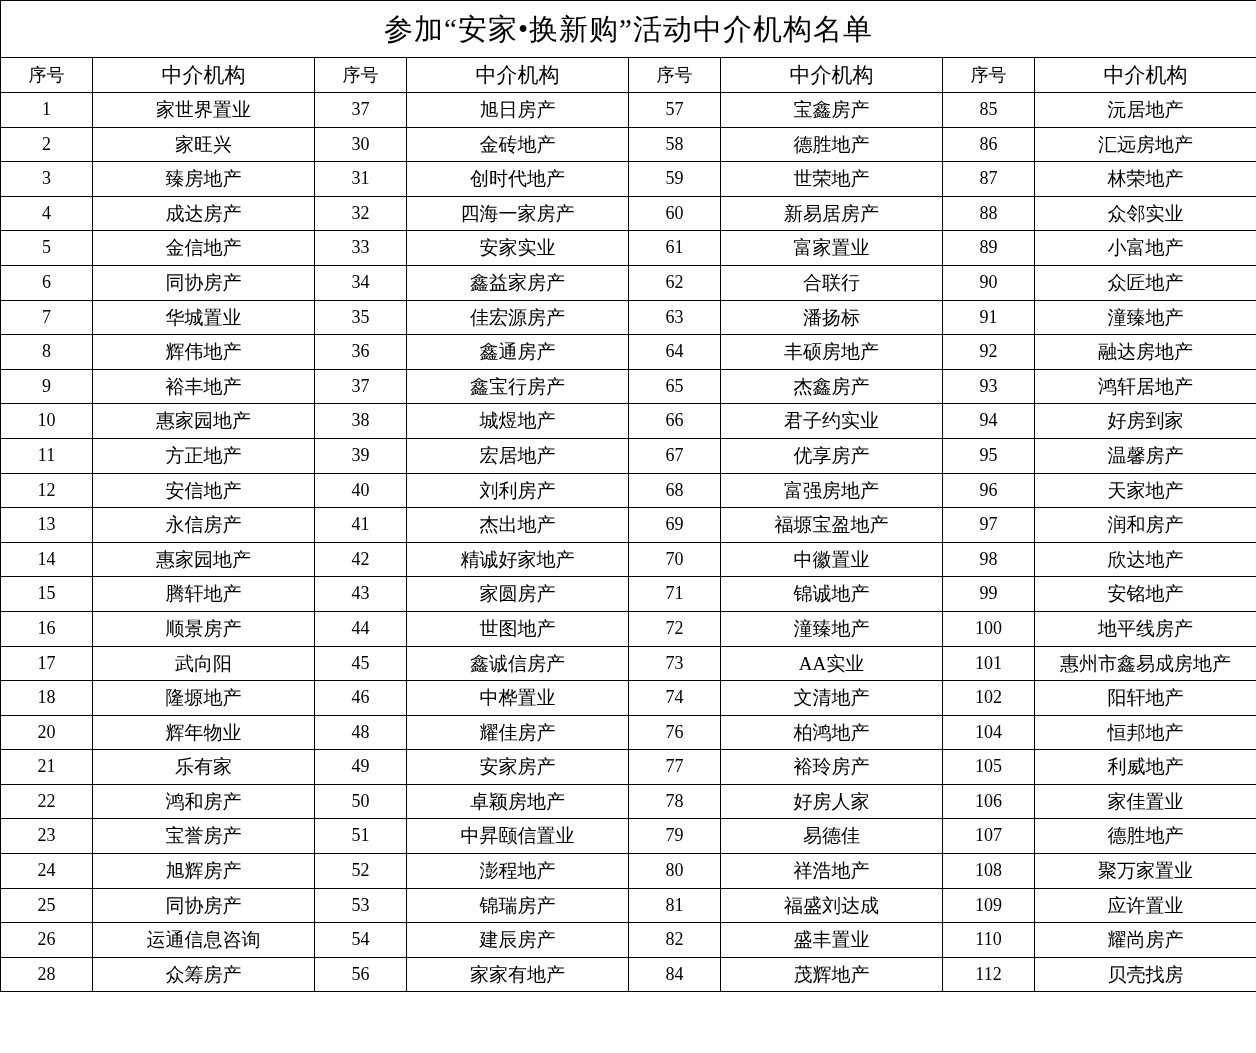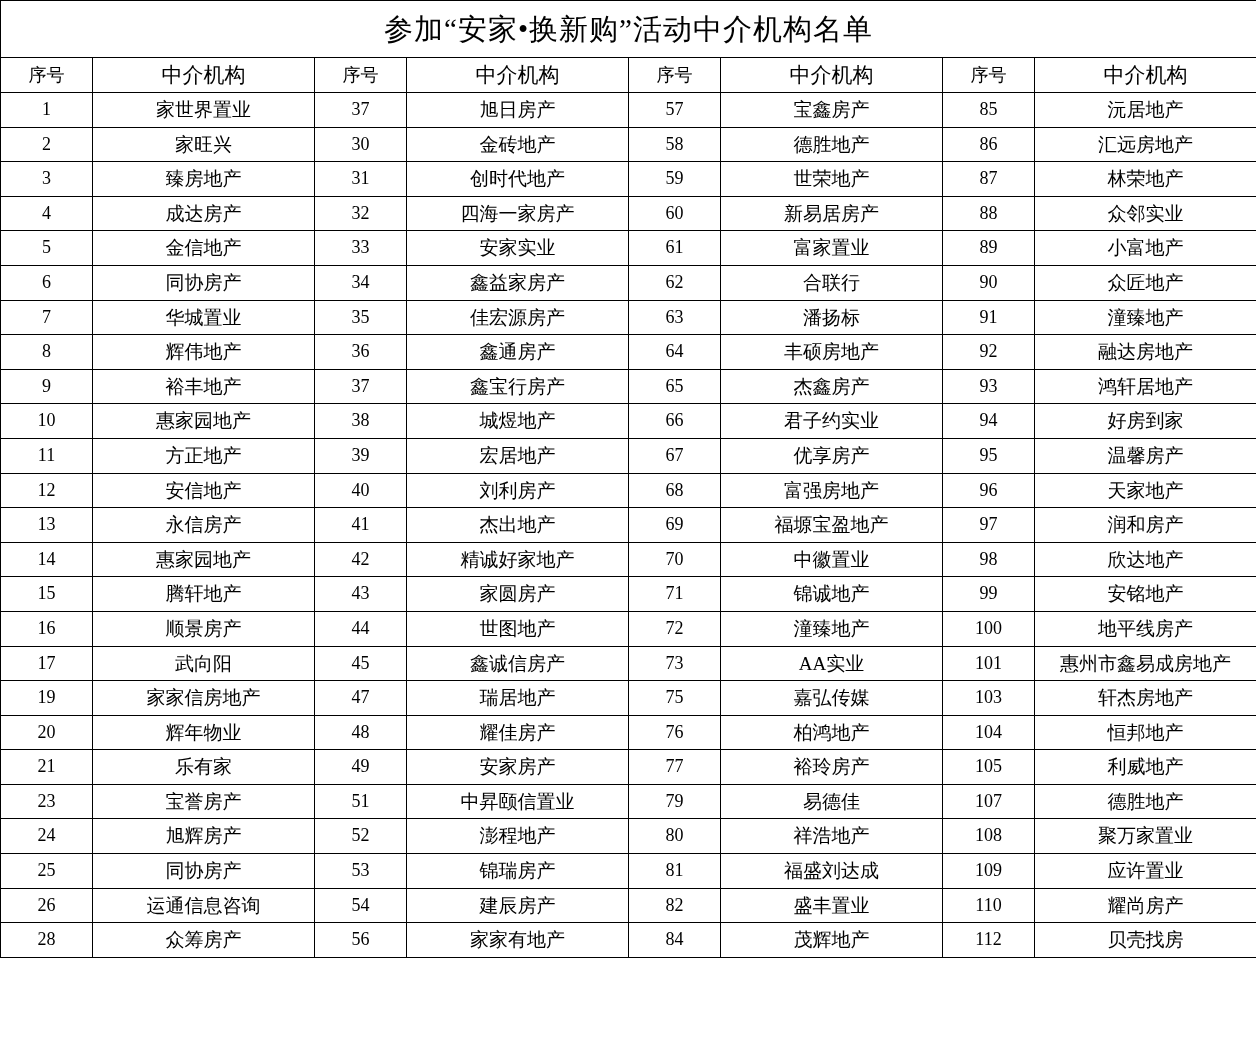--- a/index.html
+++ b/index.html
@@ -254,28 +254,28 @@
           <td class="data-cell num-cell">17</td>
           <td class="data-cell">武向阳</td>
           <td class="data-cell num-cell">45</td>
           <td class="data-cell">鑫诚信房产</td>
           <td class="data-cell num-cell">73</td>
           <td class="data-cell">AA实业</td>
           <td class="data-cell num-cell">101</td>
           <td class="data-cell">惠州市鑫易成房地产</td>
         </tr>
         <tr>
-          <td class="data-cell num-cell">19</td>
-          <td class="data-cell">家家信房地产</td>
-          <td class="data-cell num-cell">47</td>
-          <td class="data-cell">瑞居地产</td>
-          <td class="data-cell num-cell">75</td>
-          <td class="data-cell">嘉弘传媒</td>
-          <td class="data-cell num-cell">103</td>
-          <td class="data-cell">轩杰房地产</td>
+          <td class="data-cell num-cell">18</td>
+          <td class="data-cell">隆塬地产</td>
+          <td class="data-cell num-cell">46</td>
+          <td class="data-cell">中桦置业</td>
+          <td class="data-cell num-cell">74</td>
+          <td class="data-cell">文清地产</td>
+          <td class="data-cell num-cell">102</td>
+          <td class="data-cell">阳轩地产</td>
         </tr>
         <tr>
           <td class="data-cell num-cell">20</td>
           <td class="data-cell">辉年物业</td>
           <td class="data-cell num-cell">48</td>
           <td class="data-cell">耀佳房产</td>
           <td class="data-cell num-cell">76</td>
           <td class="data-cell">柏鸿地产</td>
           <td class="data-cell num-cell">104</td>
           <td class="data-cell">恒邦地产</td>
@@ -284,20 +284,30 @@
           <td class="data-cell num-cell">21</td>
           <td class="data-cell">乐有家</td>
           <td class="data-cell num-cell">49</td>
           <td class="data-cell">安家房产</td>
           <td class="data-cell num-cell">77</td>
           <td class="data-cell">裕玲房产</td>
           <td class="data-cell num-cell">105</td>
           <td class="data-cell">利威地产</td>
         </tr>
         <tr>
+          <td class="data-cell num-cell">22</td>
+          <td class="data-cell">鸿和房产</td>
+          <td class="data-cell num-cell">50</td>
+          <td class="data-cell">卓颖房地产</td>
+          <td class="data-cell num-cell">78</td>
+          <td class="data-cell">好房人家</td>
+          <td class="data-cell num-cell">106</td>
+          <td class="data-cell">家佳置业</td>
+        </tr>
+        <tr>
           <td class="data-cell num-cell">23</td>
           <td class="data-cell">宝誉房产</td>
           <td class="data-cell num-cell">51</td>
           <td class="data-cell">中昇颐信置业</td>
           <td class="data-cell num-cell">79</td>
           <td class="data-cell">易德佳</td>
           <td class="data-cell num-cell">107</td>
           <td class="data-cell">德胜地产</td>
         </tr>
         <tr>

